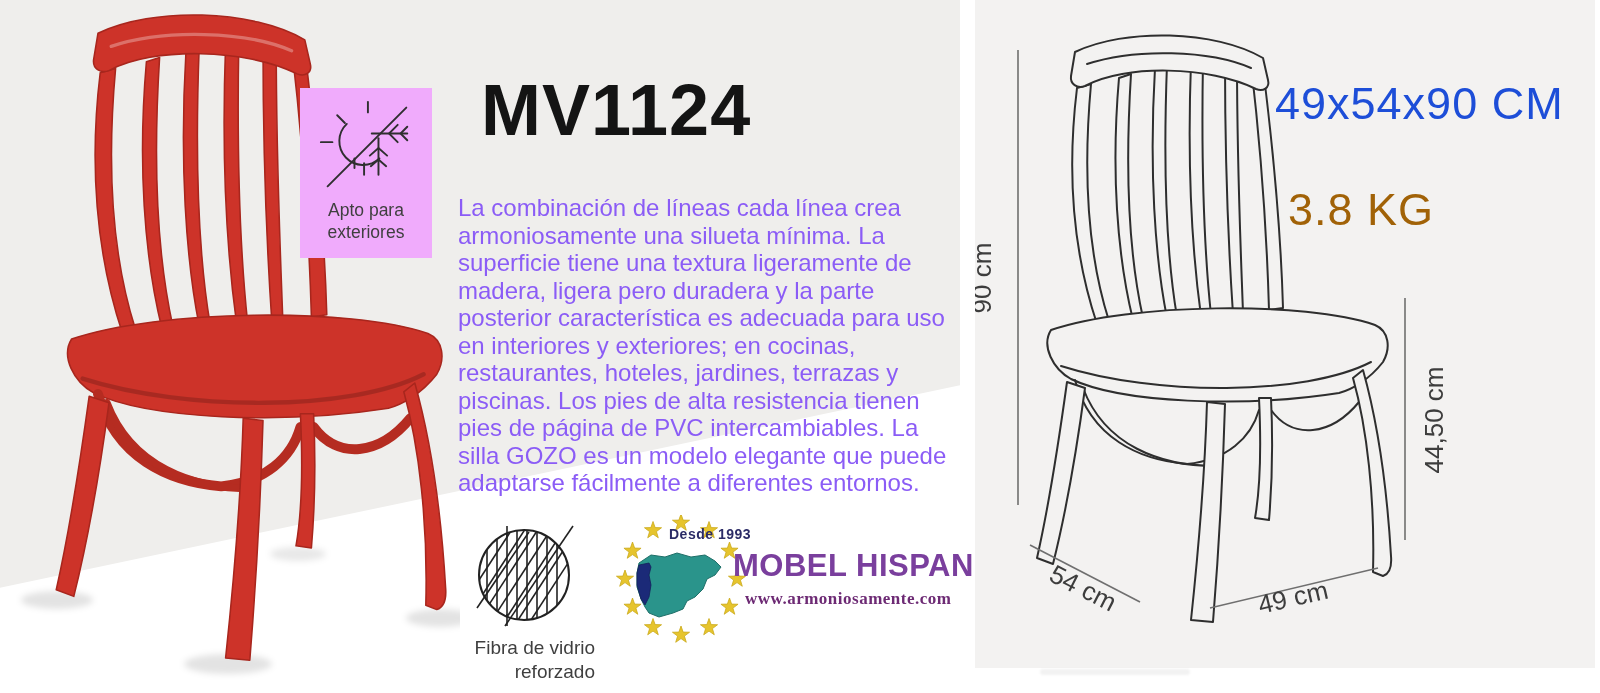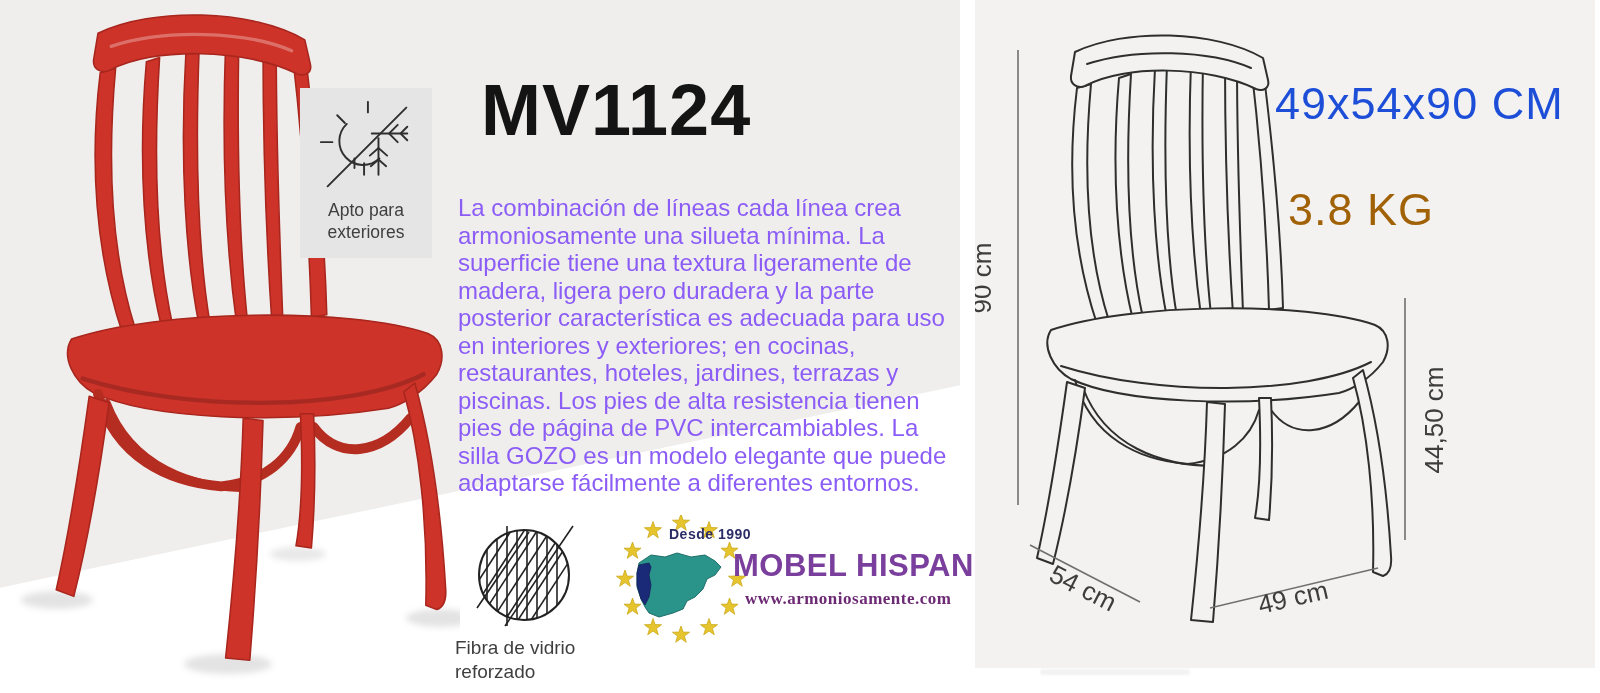--- a/index.html
+++ b/index.html
@@ -4,30 +4,30 @@
 <style>
   html,body{margin:0;padding:0;background:#ffffff;}
   .sheet{position:relative;width:1600px;height:693px;background:#ffffff;overflow:hidden;
          font-family:"Liberation Sans", sans-serif;}
   
   .photo-area{position:absolute;left:0;top:0;width:960px;height:693px;background:#efeeec;}
   .floor-wedge{position:absolute;left:0;top:0;width:100%;height:100%;background:#ffffff;
          clip-path:polygon(0 84.8%,100% 55.6%,100% 100%,0 100%);}
   .chair-photo{position:absolute;left:0;top:0;}
   
-  .badge-card{position:absolute;left:300px;top:88px;width:132px;height:170px;background:#e5e5e5;
+  .badge-card{position:absolute;left:300px;top:88px;width:132px;height:170px;background:#f0abfc;
          display:flex;flex-direction:column;align-items:center;justify-content:flex-start;padding-top:8px;box-sizing:border-box;}
   .badge-label{font-size:17.5px;line-height:1.25;color:#3f3f3f;text-align:center;width:110px;margin-top:4px;}
   
   .product-title{position:absolute;left:481px;top:74px;font-size:72px;font-weight:700;color:#141414;
          letter-spacing:1px;line-height:1;}
   .product-desc{position:absolute;left:458px;top:194px;width:494px;font-size:24px;line-height:27.5px;color:#8b5cf6;}
   
   .fiber-block{position:absolute;left:445px;top:522px;width:160px;display:flex;flex-direction:column;align-items:center;}
-  .fiber-label{font-size:19px;line-height:1.25;color:#3f3f3f;text-align:left;width:140px;margin-top:6px;}
+  .fiber-label{font-size:19px;line-height:1.25;color:#3f3f3f;text-align:right;width:140px;margin-top:6px;}
   
   .brand-logo{position:absolute;left:603px;top:515px;width:345px;height:128px;}
   .brand-since{position:absolute;left:66px;top:11px;font-size:14px;font-weight:700;color:#2b2b66;letter-spacing:.5px;}
   .brand-name{position:absolute;left:130px;top:33px;font-size:31px;font-weight:700;color:#7a3f9d;letter-spacing:.5px;white-space:nowrap;}
   .brand-site{position:absolute;left:142px;top:74px;font-size:17px;font-weight:700;color:#6d2a74;
          font-family:"Liberation Serif", serif;letter-spacing:.5px;white-space:nowrap;}
   
   .spec-panel{position:absolute;left:975px;top:0;width:620px;height:668px;background:#f3f2f1;}
   .panel-shadow{position:absolute;left:1040px;top:669px;width:150px;height:6px;background:rgba(0,0,0,0.05);
          border-radius:3px;filter:blur(1px);}
@@ -149,21 +149,21 @@
         <use href="#star" x="50" y="112.5"></use>
       <use href="#star" x="29.5" y="92"></use>
         <use href="#star" x="22" y="64"></use>
       <use href="#star" x="29.5" y="36"></use>
         <use href="#star" x="50" y="15.5"></use>
       <g>
         <path d="M36,48 L48,40 L62,42 L74,38 L88,42 L102,40 L112,46 L118,52 L112,60 L104,64 L100,74 L92,82 L84,86 L80,94 L70,98 L56,102 L46,98 L42,92 L38,84 L34,72 L34,58 Z" fill="#2a948b" stroke="#1f6f68" stroke-width="1"></path>
         <path d="M36,50 L46,48 L48,52 L46,60 L48,70 L46,82 L42,90 L38,84 L34,70 L34,58 Z" fill="#1b2a78" stroke="#14205c" stroke-width="0.8"></path>
       </g>
     </svg>
-    <div class="brand-since">Desde 1990</div>
+    <div class="brand-since">Desde 1993</div>
     <div class="brand-name">MOBEL HISPANIA</div>
     <div class="brand-site">www.armoniosamente.com</div>
   </div>
 
   <div class="spec-panel">
     <svg width="620" height="668" viewBox="0 0 620 668" style="position:absolute;left:0;top:0;">
 
       <g stroke="#2e2e2e" stroke-width="2" fill="#f3f2f1" stroke-linejoin="round" stroke-linecap="round">
         <path d="M102,88 C92,170 98,252 122,324 L134,321 C112,252 108,172 116,84 Z"></path>
         <path d="M144,78 C136,170 142,255 158,320 L168,318 C154,255 150,170 156,74 Z"></path>

